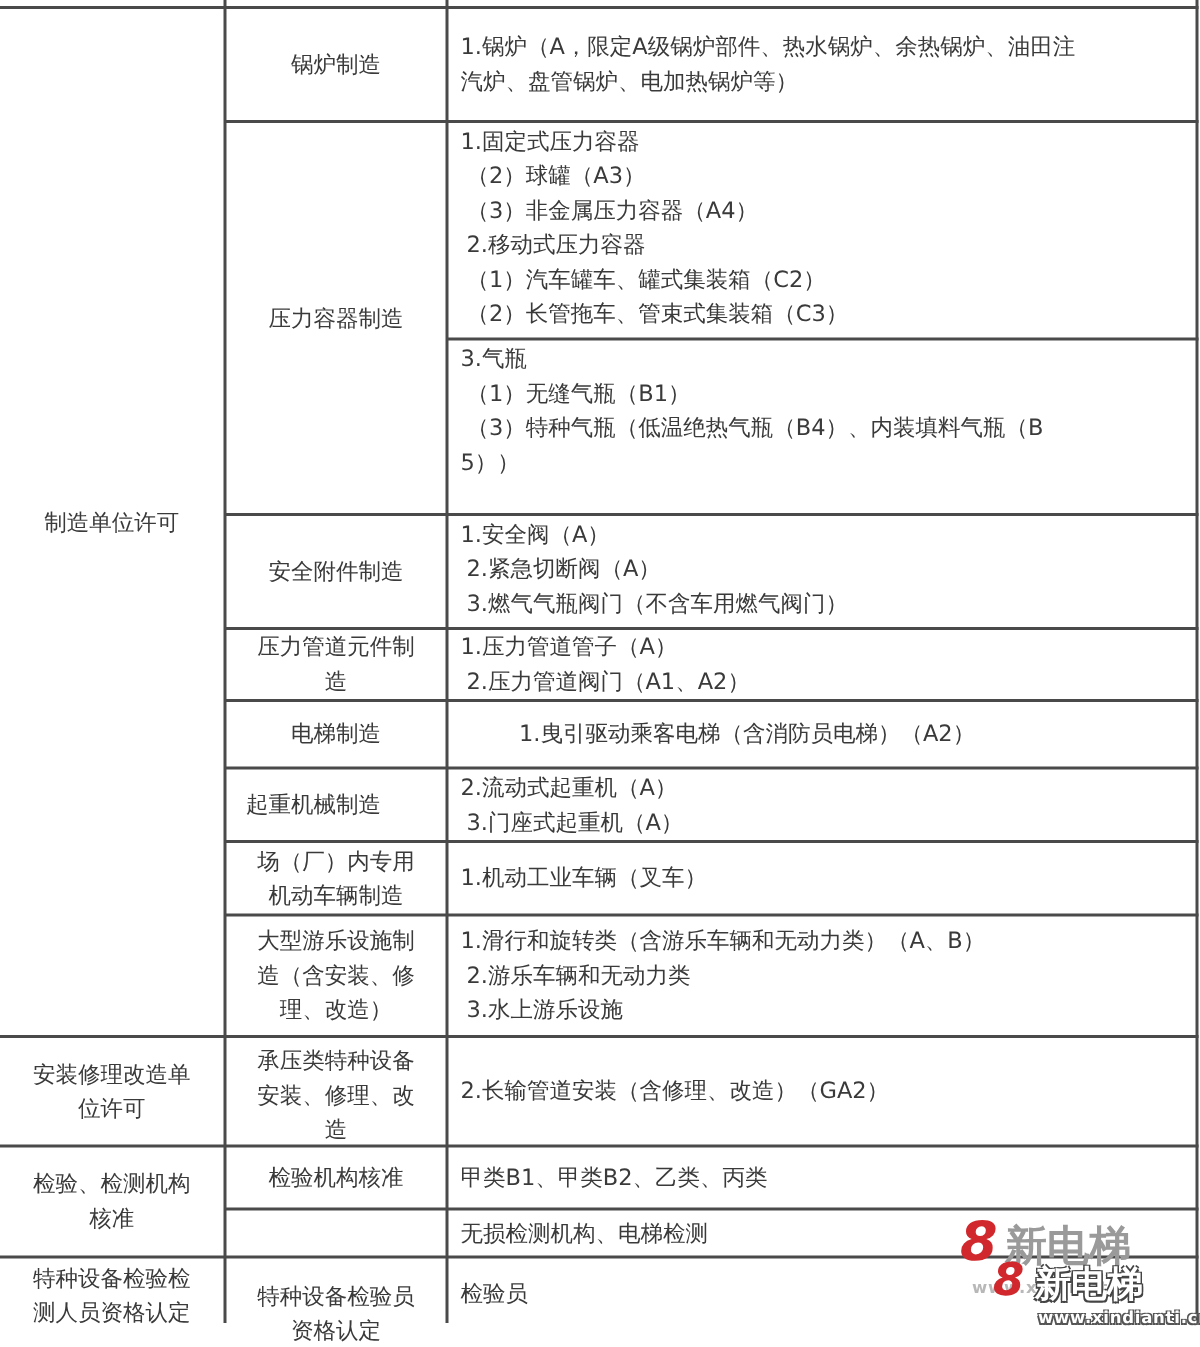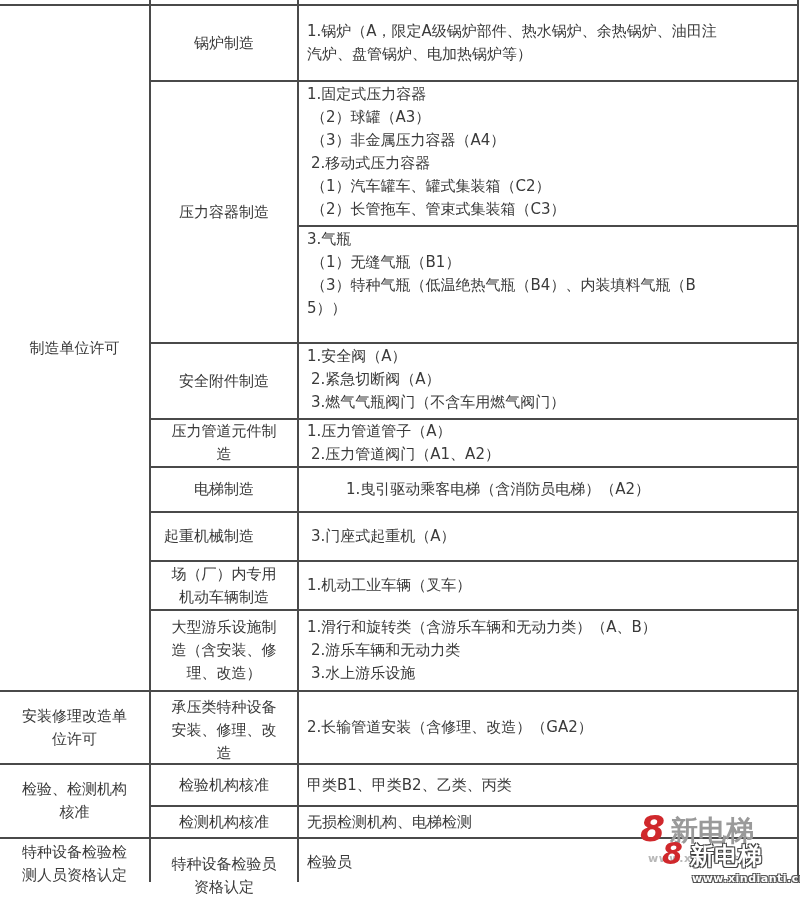--- a/index.html
+++ b/index.html
@@ -105,23 +105,20 @@
   <div class="cell center" style="left:151px;top:692px;width:146px;height:77px;">
     <div class="lines">
       <span>承压类特种设备</span>
       <span>安装、修理、改</span>
       <span>造</span>
     </div>
   </div>
   <div class="cell center" style="left:151px;top:765px;width:146px;height:40px;">
     <span>检验机构核准</span>
   </div>
-  <div class="cell center" style="left:151px;top:807px;width:146px;height:30px;">
-    <span>检测机构核准</span>
-  </div>
   <div class="cell center" style="left:151px;top:839px;width:146px;height:48px;align-items:flex-start;padding-top:2px;margin-top:12px;">
     <div class="lines">
       <span>特种设备检验员</span>
       <span>资格认定</span>
     </div>
   </div>
 
   <div class="cell left" style="left:299px;top:6px;width:498px;height:74px;">
     <div class="lines">
       <span>1.锅炉（A，限定A级锅炉部件、热水锅炉、余热锅炉、油田注</span>
@@ -157,20 +154,21 @@
     <div class="lines">
       <span>1.压力管道管子（A）</span>
       <span class="ind">2.压力管道阀门（A1、A2）</span>
     </div>
   </div>
   <div class="cell left" style="left:315px;top:468px;width:498px;height:43px;padding-left:31px;">
     <span>1.曳引驱动乘客电梯（含消防员电梯）（A2）</span>
   </div>
   <div class="cell left" style="left:299px;top:513px;width:498px;height:47px;">
     <div class="lines">
+      <span>2.流动式起重机（A）</span>
       <span class="ind">3.门座式起重机（A）</span>
     </div>
   </div>
   <div class="cell left" style="left:299px;top:562px;width:498px;height:47px;">
     <span>1.机动工业车辆（叉车）</span>
   </div>
   <div class="cell left" style="left:299px;top:611px;width:498px;height:79px;">
     <div class="lines">
       <span>1.滑行和旋转类（含游乐车辆和无动力类）（A、B）</span>
       <span class="ind">2.游乐车辆和无动力类</span>

